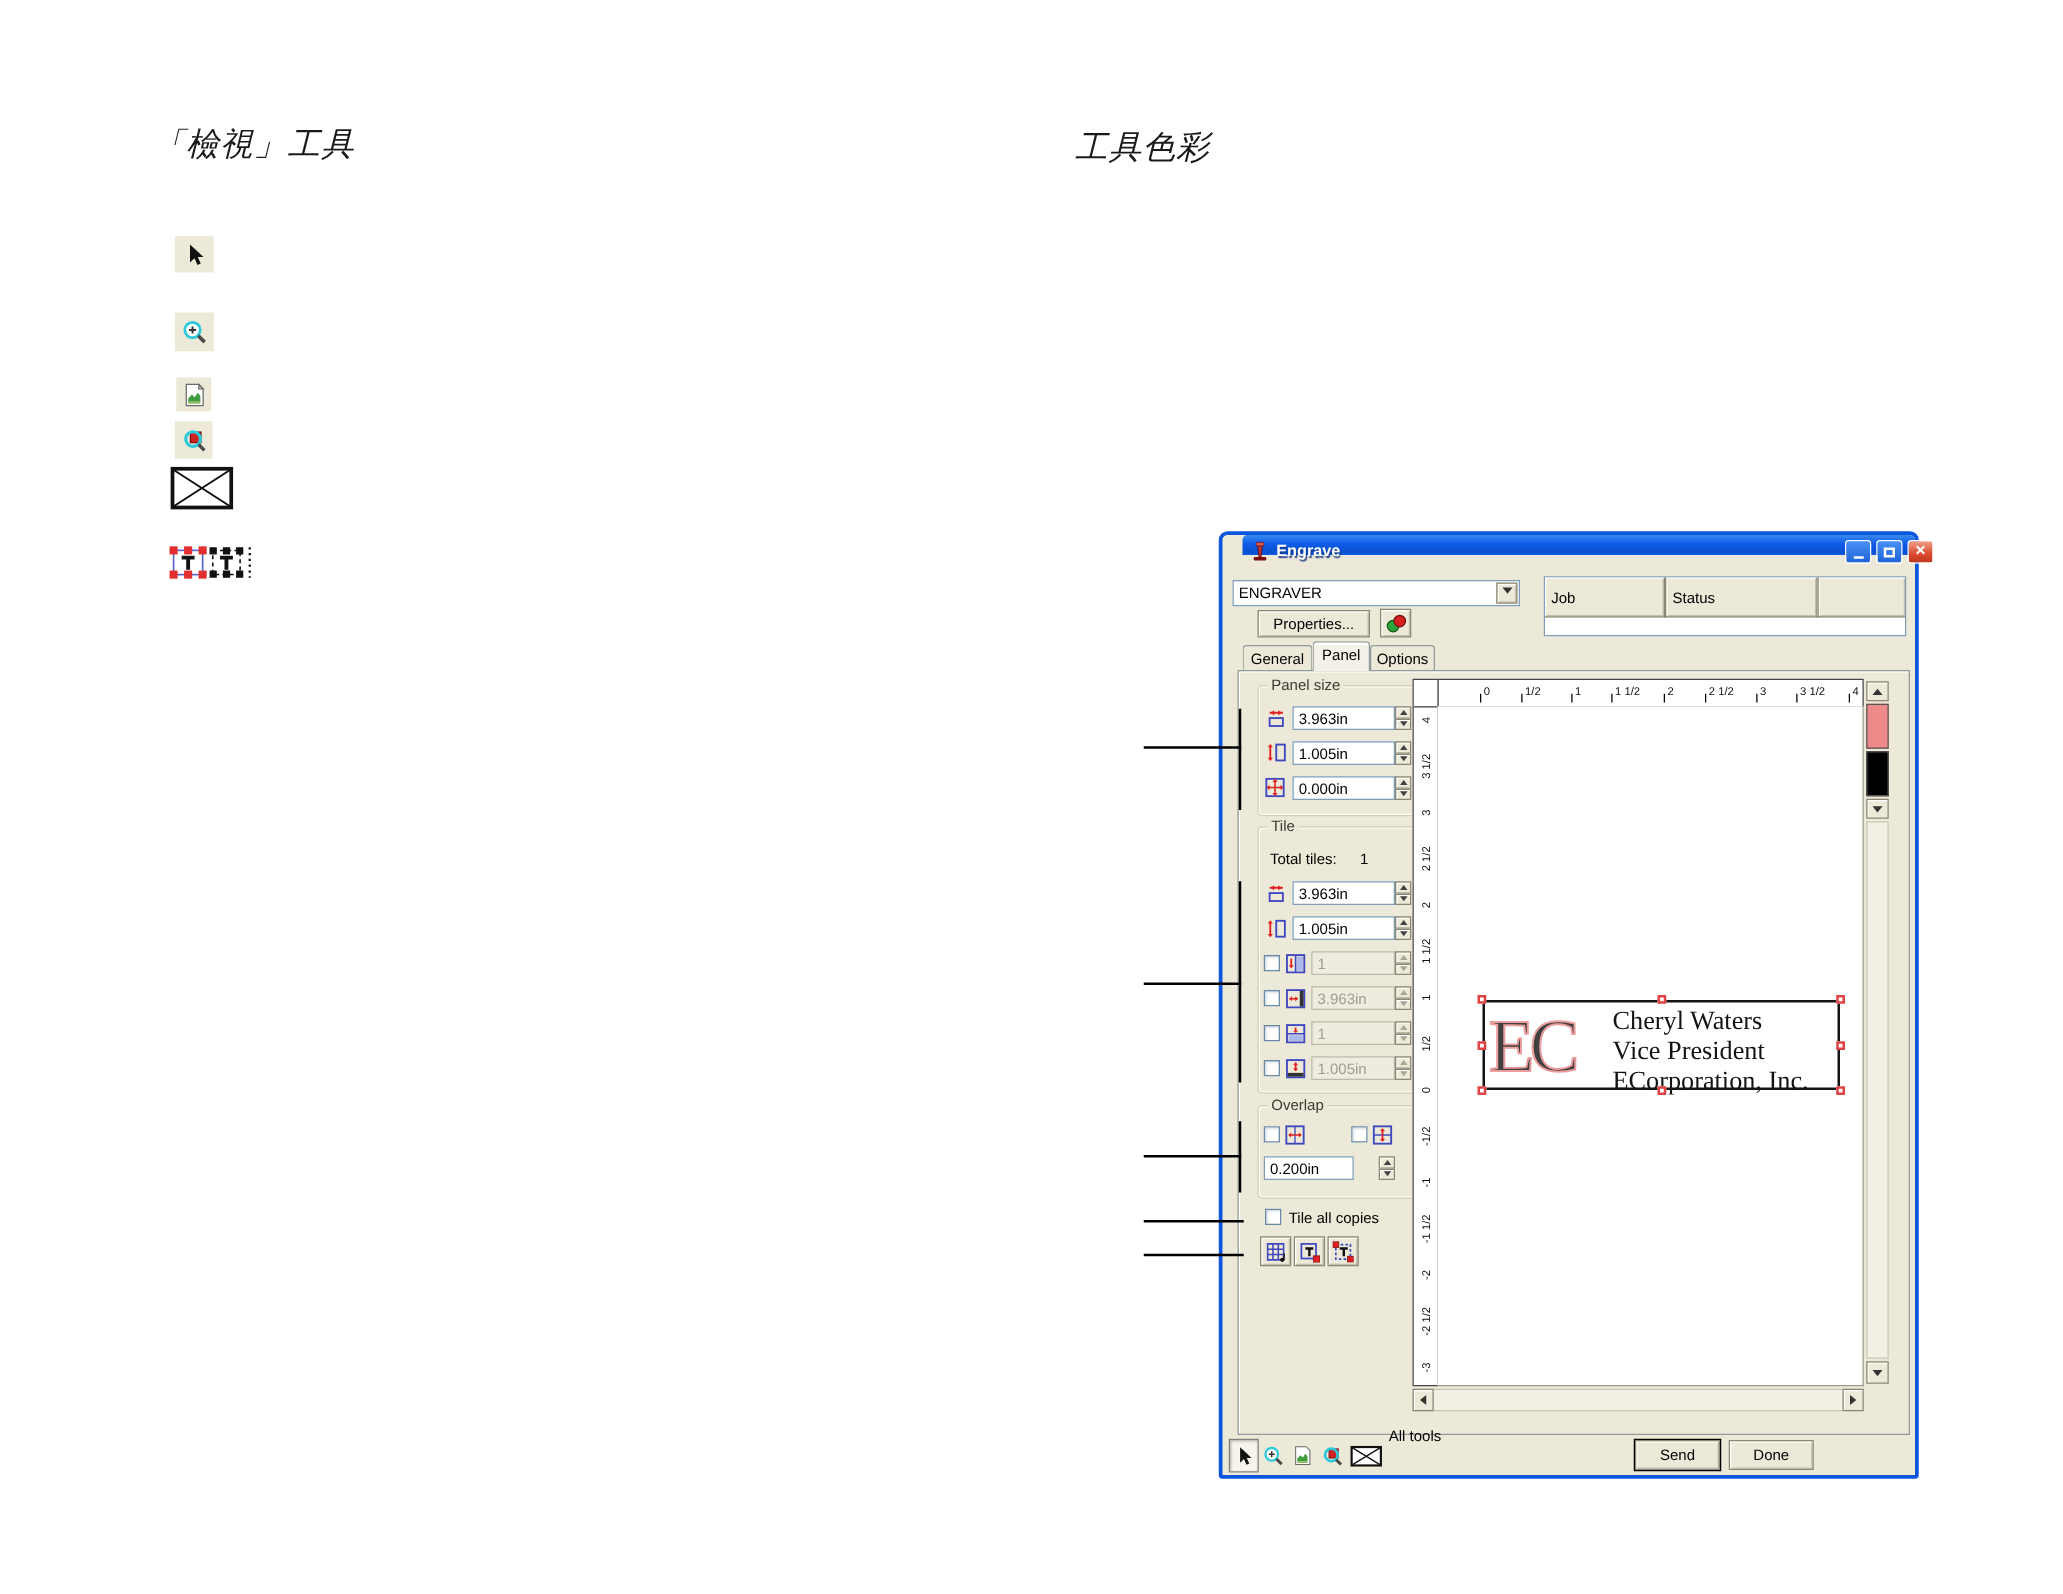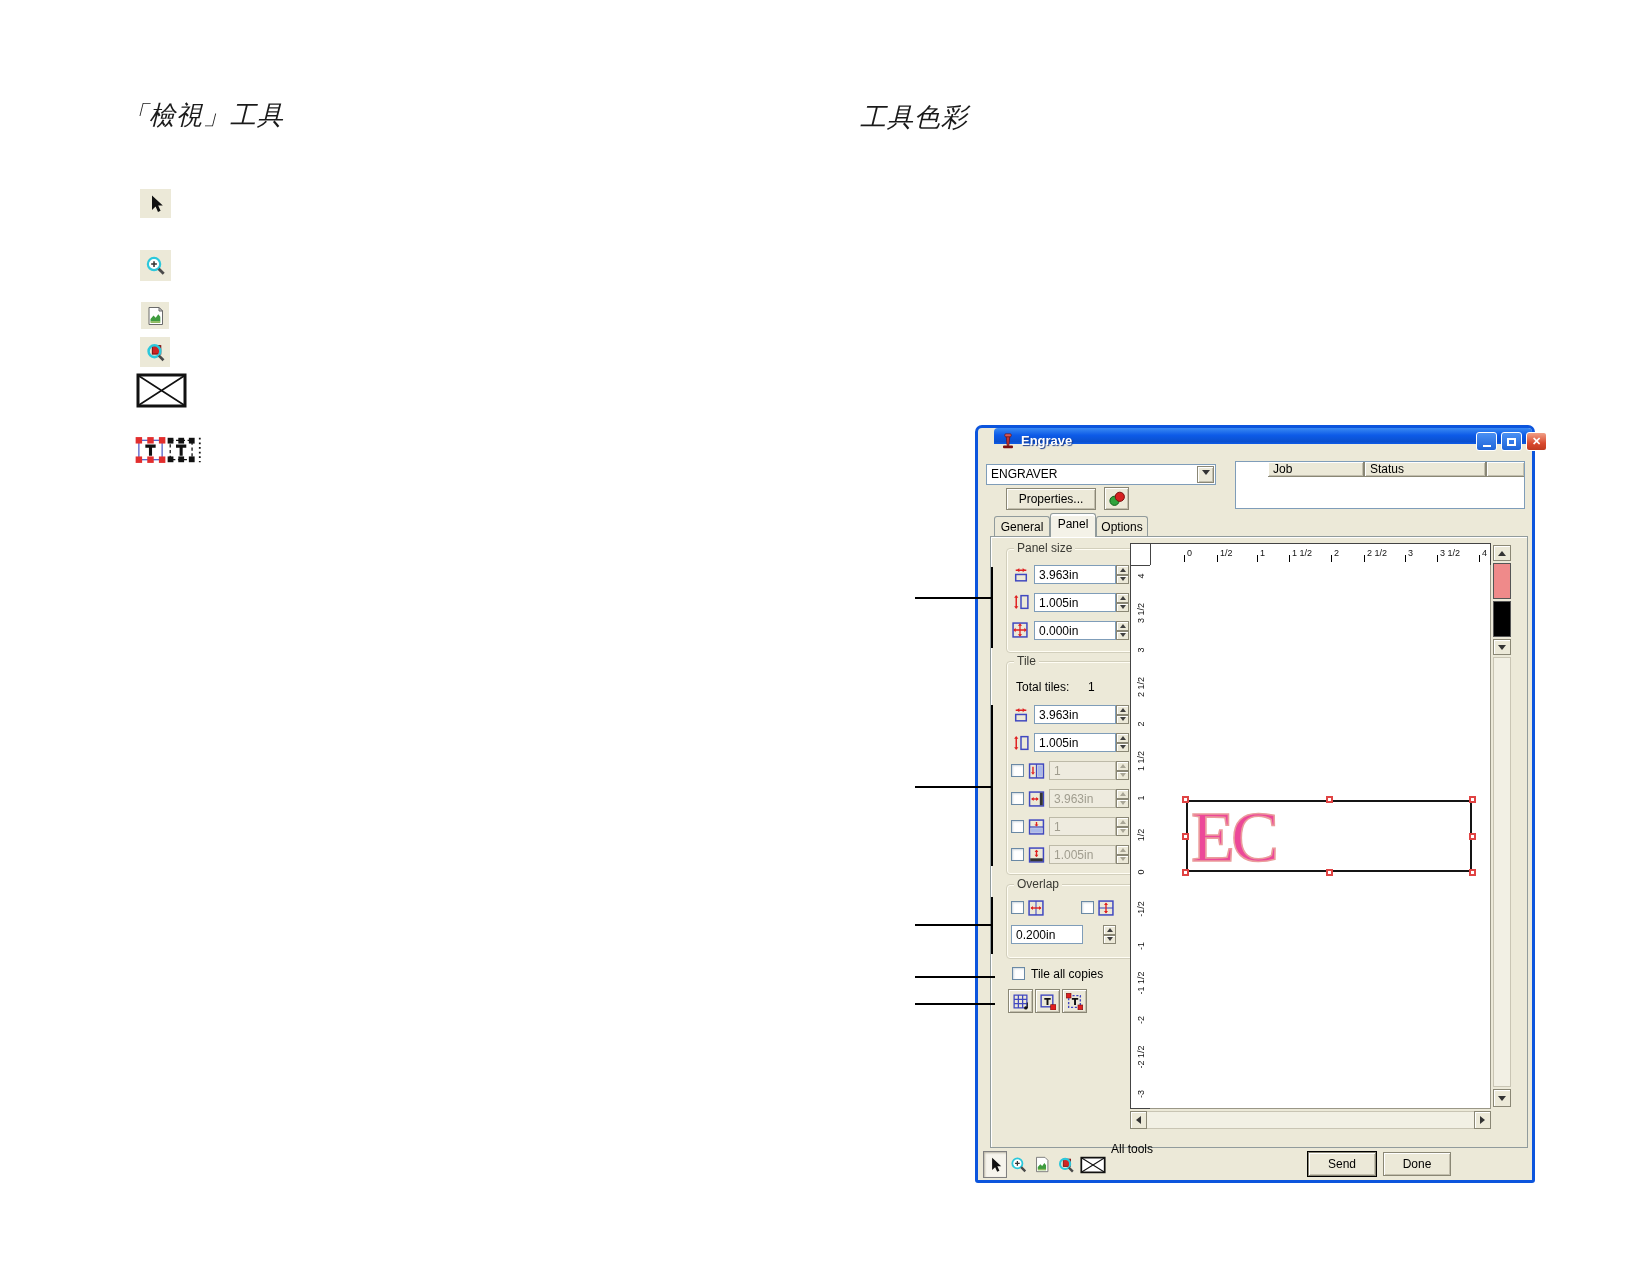--- a/index.html
+++ b/index.html
@@ -54,22 +54,22 @@
        font-size:9px;color:#111;transform:rotate(-90deg);}
   .sbtn{background:#ece9d8;border:1px solid #8a8775;box-shadow:inset 1px 1px 0 #fff;
         display:flex;align-items:center;justify-content:center;box-sizing:border-box;}
   .tl{width:0;height:0;border:4px solid transparent;}
   .tl.up{border-bottom:5px solid #333;margin-top:-4px;}
   .tl.dn{border-top:5px solid #333;margin-bottom:-4px;}
   .tl.lf{border-right:5px solid #333;margin-left:-4px;}
   .tl.rt{border-left:5px solid #333;margin-right:-4px;}
   #plate{border:2px solid #151515;box-sizing:border-box;background:#fff;}
   .hndl{width:7px;height:7px;border:2px solid #e04343;background:#fff;box-sizing:border-box;z-index:6;}
-  #ec-logo{font-family:"Liberation Serif",serif;font-size:72px;line-height:66px;
-     color:#ec4899;-webkit-text-stroke:1.6px #eb9c9c;letter-spacing:-4px;}
+  #ec-logo{font-family:"Liberation Serif",serif;font-size:60px;line-height:66px;
+     color:#404040;-webkit-text-stroke:1.6px #eb9c9c;letter-spacing:-4px;}
   #plate-lines{font-family:"Liberation Serif",serif;font-size:21px;line-height:24px;color:#141414;white-space:nowrap;}
   .swatch{border:1px solid #555;box-sizing:border-box;}
   .toolbtn{background:#ece9d8;display:flex;align-items:center;justify-content:center;box-sizing:border-box;}
   .toolbtn.sel{border:1px solid #808080;background:#f6f4ec;box-shadow:inset 1px 1px 2px #b8b4a4;}
   .pushbtn{font-size:12px;}
   .pushbtn.default{outline:1px solid #000;}
   svg{display:block;}
 </style>
 </head>
 <body>
@@ -184,21 +184,21 @@
     <div class="btn abs" style="left:126px;top:59px;width:25px;height:23px;">
       <span>
           <svg width="18" height="16" viewBox="0 0 18 16">
             <circle cx="6.5" cy="9.8" r="4.6" fill="#2fa33c" stroke="#0c5f18"></circle>
             <circle cx="11.8" cy="5.8" r="4.6" fill="#d62020" stroke="#7a0f0f"></circle>
           </svg>
         </span>
     </div>
 
     <div class="abs" style="left:257px;top:33px;width:290px;height:48px;background:#fff;border:1px solid #7f9db9;box-sizing:border-box;">
-      <div style="display:flex;height:15px;margin-left:32px;">
+      <div style="display:flex;height:32px;">
         <div class="btn" style="width:96px;justify-content:flex-start;padding-left:5px;border-top:none;border-left:none;">
             <span>Job</span>
           </div>
         <div class="btn" style="width:122px;justify-content:flex-start;padding-left:5px;border-top:none;">
             <span>Status</span>
           </div>
         <div class="btn" style="flex:1;border-top:none;border-right:none;"></div>
       </div>
     </div>
 
@@ -477,20 +477,25 @@
       <span class="rll" style="left:-3px;top:374px;">-1</span>
       <span class="rll" style="left:-3px;top:411px;">-1 1/2</span>
       <span class="rll" style="left:-3px;top:448px;">-2</span>
       <span class="rll" style="left:-3px;top:485px;">-2 1/2</span>
       <span class="rll" style="left:-3px;top:522px;">-3</span>
     </div>
     <div class="abs" style="left:172px;top:137px;width:341px;height:544px;background:#fff;border:1px solid #9a9787;border-top:none;border-left:none;box-sizing:border-box;"></div>
 
     <div id="plate" class="abs" style="left:208px;top:372px;width:286px;height:72px;z-index:4;">
       <div id="ec-logo" class="abs" style="left:3px;top:2px;">EC</div>
+      <div id="plate-lines" class="abs" style="left:102px;top:2px;">
+        <div>Cheryl Waters</div>
+        <div>Vice President</div>
+        <div>ECorporation, Inc.</div>
+      </div>
     </div>
     <span class="hndl abs" style="left:204px;top:368px;"></span>
     <span class="hndl abs" style="left:348px;top:368px;"></span>
     <span class="hndl abs" style="left:491px;top:368px;"></span>
     <span class="hndl abs" style="left:204px;top:405px;"></span>
     <span class="hndl abs" style="left:491px;top:405px;"></span>
     <span class="hndl abs" style="left:204px;top:441px;"></span>
     <span class="hndl abs" style="left:348px;top:441px;"></span>
     <span class="hndl abs" style="left:491px;top:441px;"></span>
 

